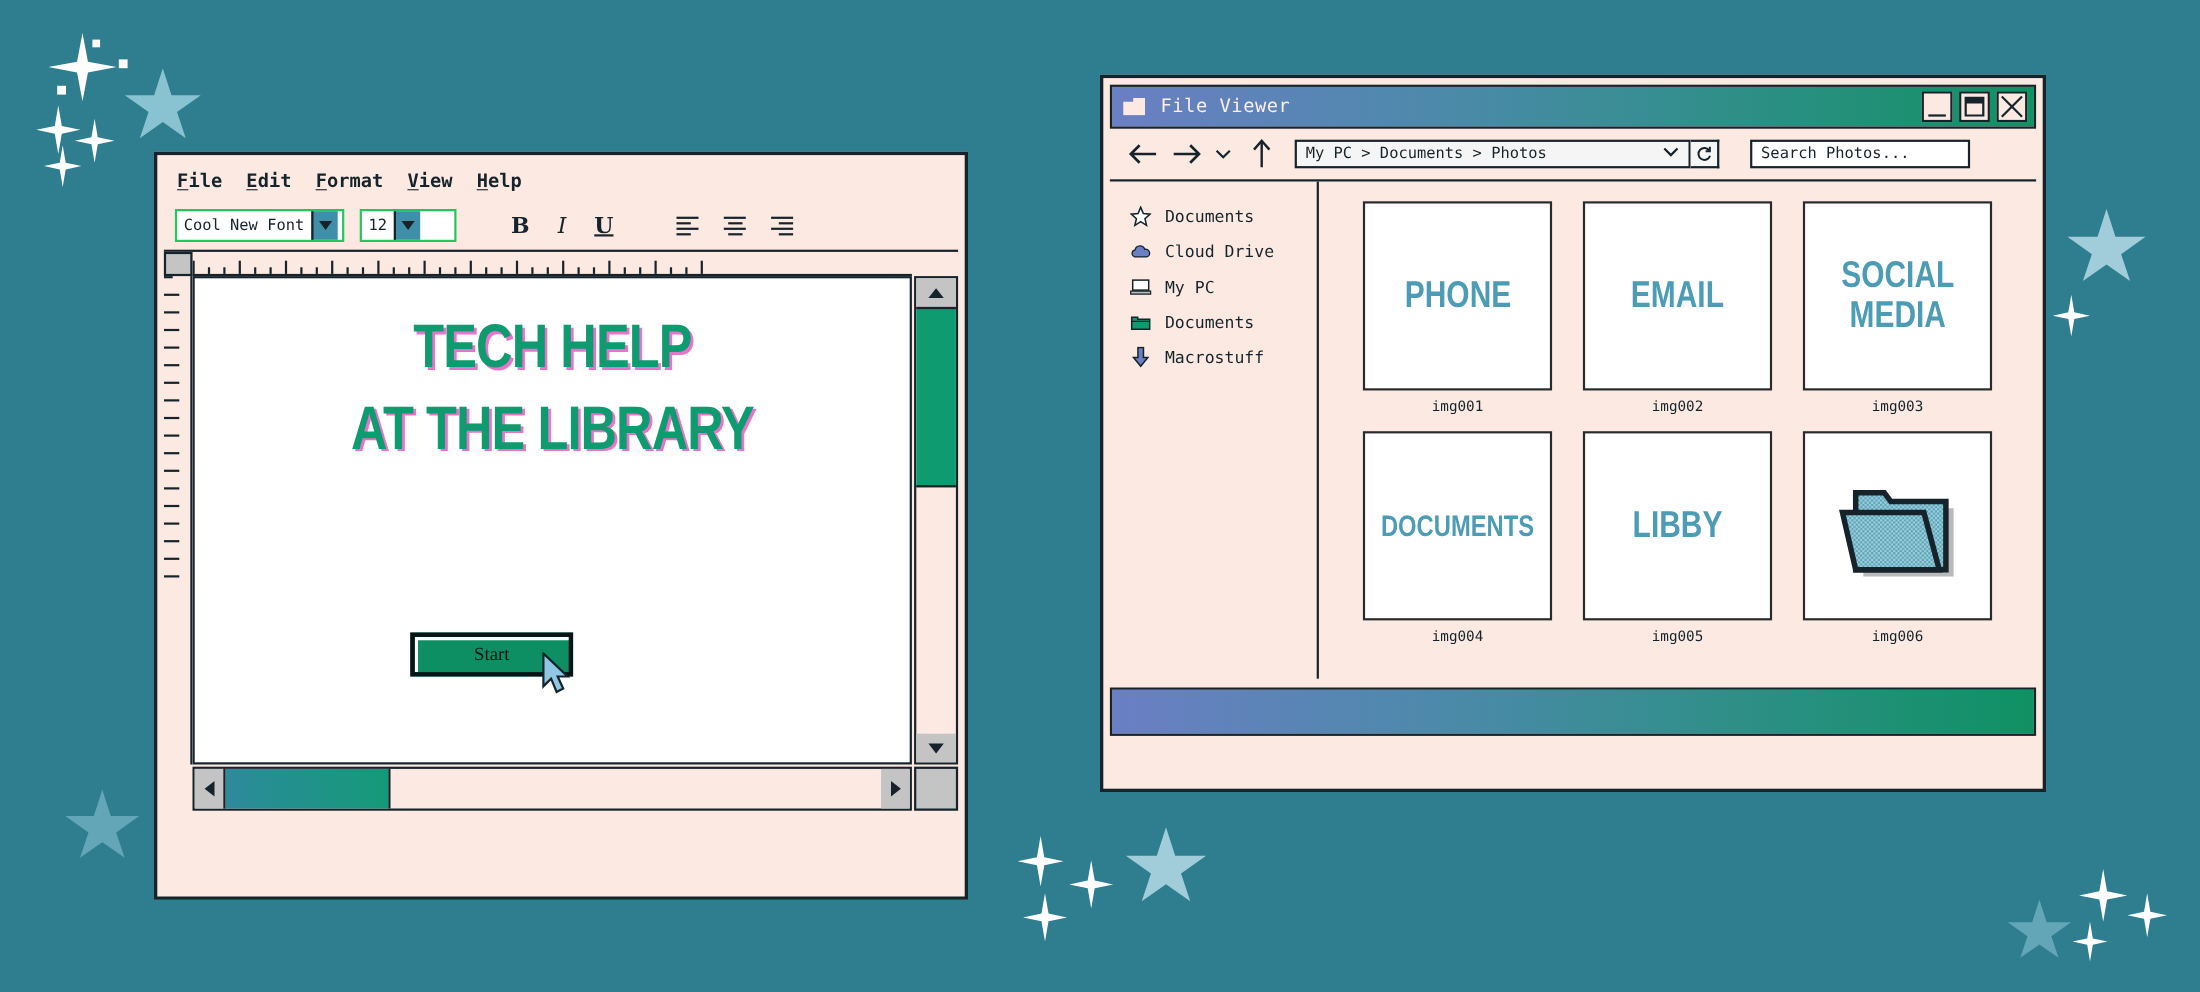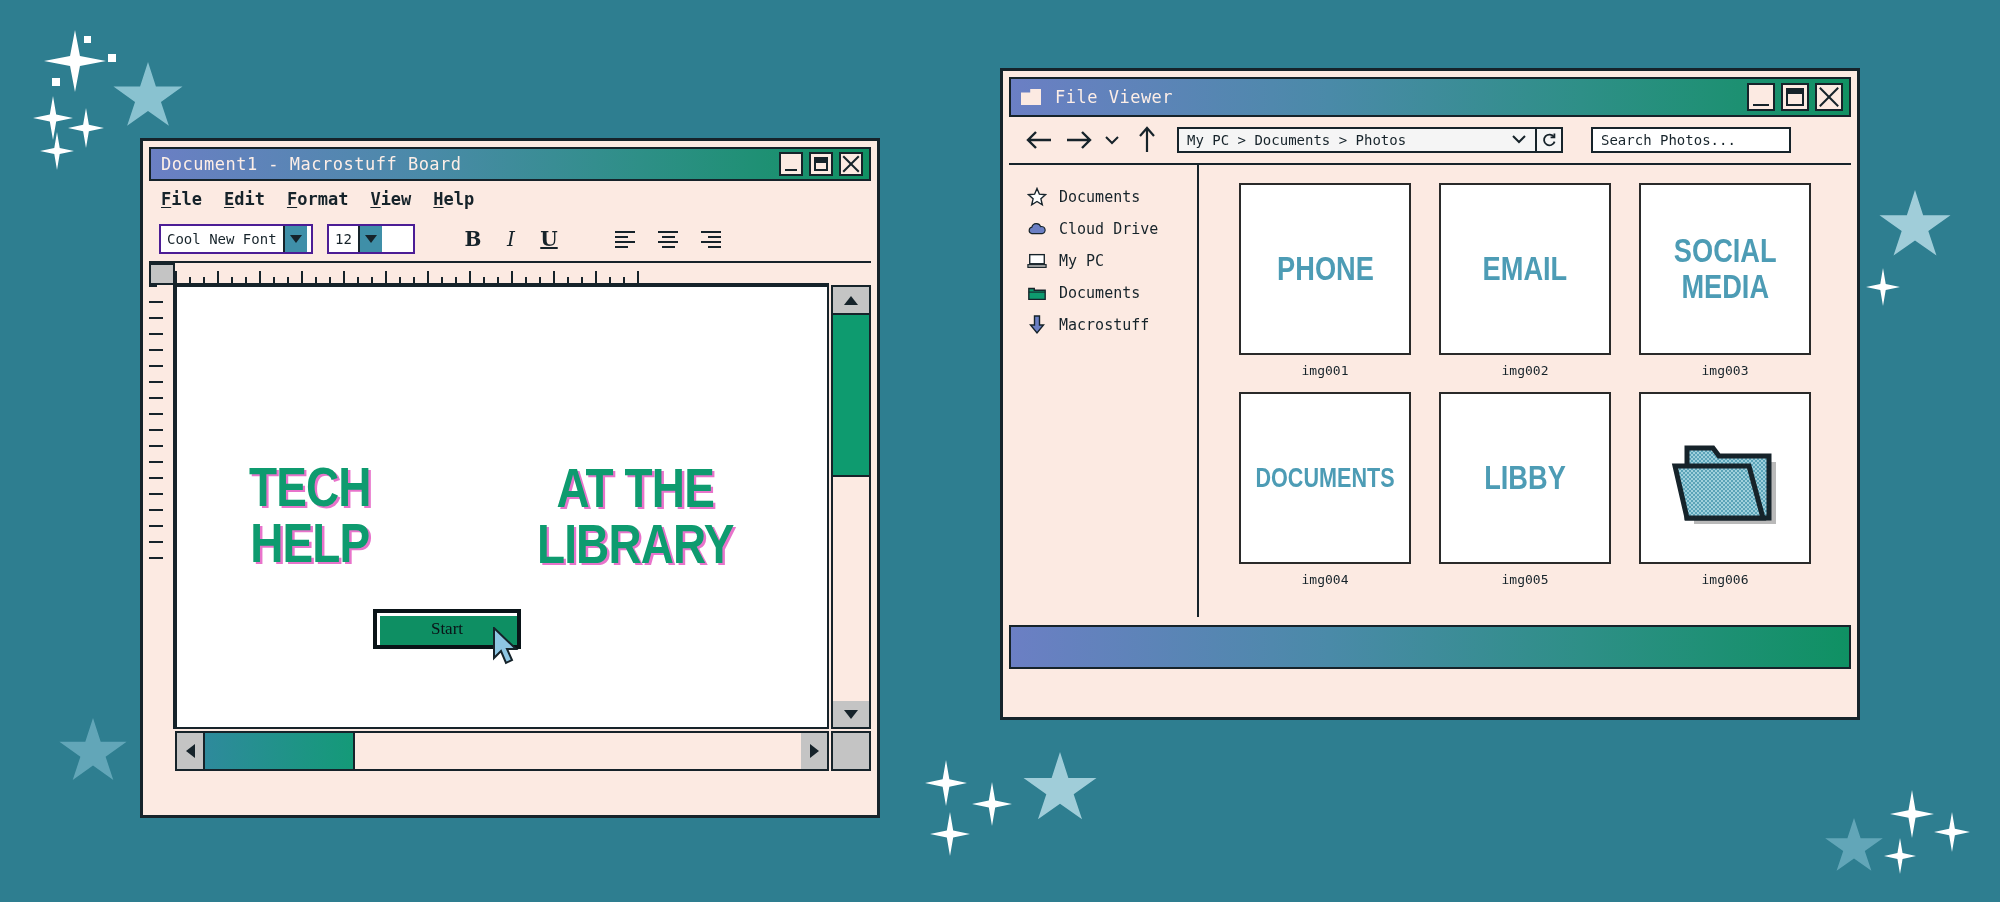--- a/index.html
+++ b/index.html
@@ -91,21 +91,21 @@
   .menubar {
     height: 36px; display: flex; align-items: center; gap: 22px;
     padding-left: 12px; font-size: 17px; color: #16232a; font-weight: bold;
   }
   .menu-item u { text-underline-offset: 2px; }
   .toolbar {
     height: 44px; display: flex; align-items: center; gap: 14px;
     padding-left: 10px; border-bottom: 2px solid #16232a;
   }
   .combo {
-    display: flex; align-items: stretch; border: 2px solid #4c1d95; background: #fff; height: 26px;
+    display: flex; align-items: stretch; border: 2px solid #22c55e; background: #fff; height: 26px;
   }
   .combo .val {
     font-size: 14px; color: #16232a; display: flex; align-items: center; padding: 0 6px;
     white-space: nowrap;
   }
   .combo .arrowbox {
     width: 22px; background: #3f8fa8; border-left: 2px solid #16232a;
     display: flex; align-items: center; justify-content: center;
   }
   .caret-down {
@@ -144,21 +144,21 @@
     position: absolute; left: 0; top: 22px; width: 26px; bottom: 42px;
     border-right: 2px solid #16232a; box-sizing: border-box;
     display: flex; flex-direction: column; align-items: flex-start; overflow: hidden;
   }
   .ruler-v i { display:block; height:2px; background:#16232a; margin-bottom: 14px; }
   .ruler-v i.maj { width: 14px; } .ruler-v i.min { width: 8px; }
 
   .page {
     position: absolute; left: 26px; top: 22px; right: 42px; bottom: 42px;
     background: #ffffff; border: 2px solid #16232a; box-sizing: border-box;
-    display: flex; flex-direction: row; align-items: center; justify-content: flex-start;
+    display: flex; flex-direction: column; align-items: center; justify-content: flex-start;
     padding-top: 34px; overflow: hidden;
   }
   .poster-line {
     text-align: center; line-height: 1;
     text-shadow: 3px 2px 0 rgba(214, 0, 160, .55);
   }
   .poster-line.cond {
     font-family: "Liberation Sans Narrow", "Liberation Sans", sans-serif;
     font-weight: bold; color: #0e9b6f;
     font-size: 56px; letter-spacing: -1px;
@@ -279,35 +279,20 @@
   <div class="pixstar pale" style="left:1878px;top:190px;width:74px;height:72px;"></div>
   <div class="spark" style="left:1866px;top:268px;width:34px;height:38px;"></div>
   <div class="spark" style="left:1890px;top:790px;width:44px;height:48px;"></div>
   <div class="spark" style="left:1934px;top:812px;width:36px;height:40px;"></div>
   <div class="spark" style="left:1884px;top:838px;width:32px;height:36px;"></div>
   <div class="pixstar dim" style="left:1824px;top:818px;width:60px;height:58px;"></div>
 </div>
 
 <div class="window" id="doc-window">
 
-  <div class="titlebar">
-    <span class="title-text">Document1 - Macrostuff Board</span>
-    <div class="winbtns">
-      <div class="winbtn">
-          <span class="mini-underscore"></span>
-        </div>
-      <div class="winbtn">
-          <span class="mini-box"></span>
-        </div>
-      <div class="winbtn">
-          <span class="mini-x1"></span>
-          <span class="mini-x2"></span>
-        </div>
-    </div>
-  </div>
 
   <div class="menubar">
     <span class="menu-item"><u>F</u><span>ile</span></span>
     <span class="menu-item"><u>E</u><span>dit</span></span>
     <span class="menu-item"><u>F</u><span>ormat</span></span>
     <span class="menu-item"><u>V</u><span>iew</span></span>
     <span class="menu-item"><u>H</u><span>elp</span></span>
   </div>
 
   <div class="toolbar">

